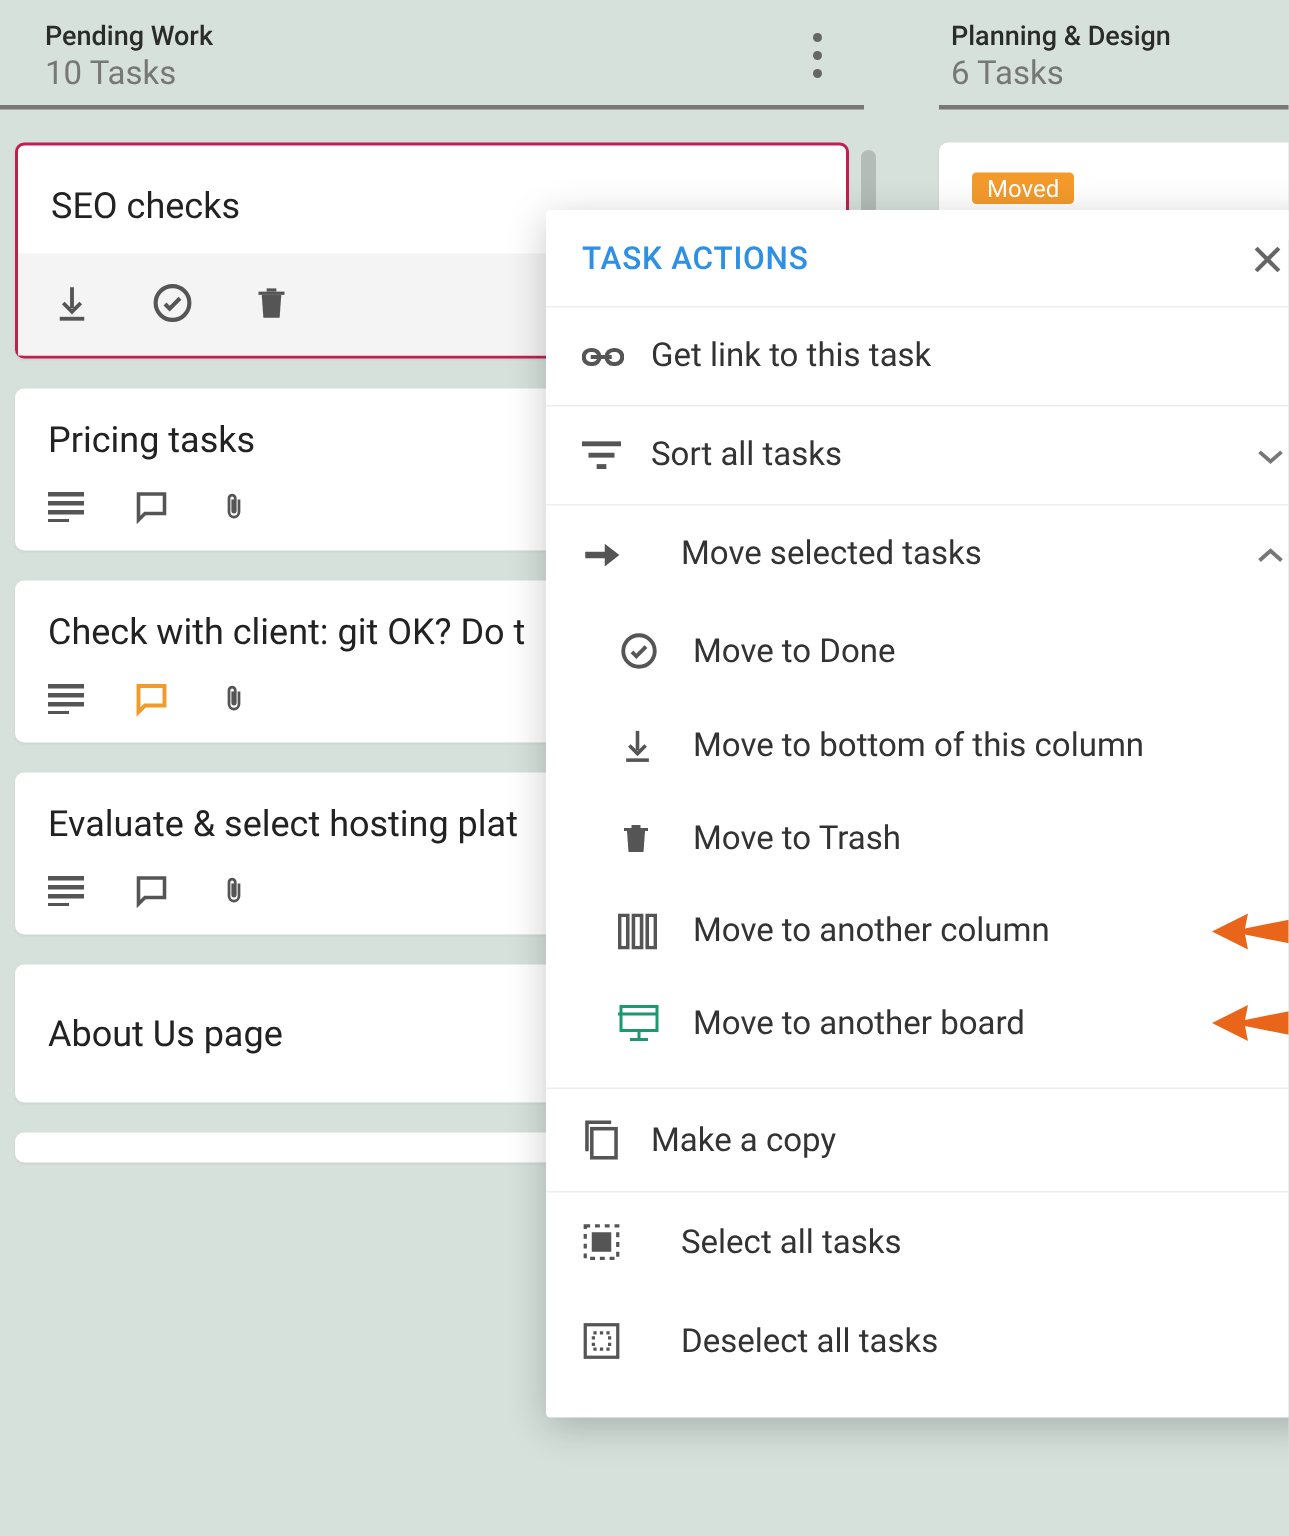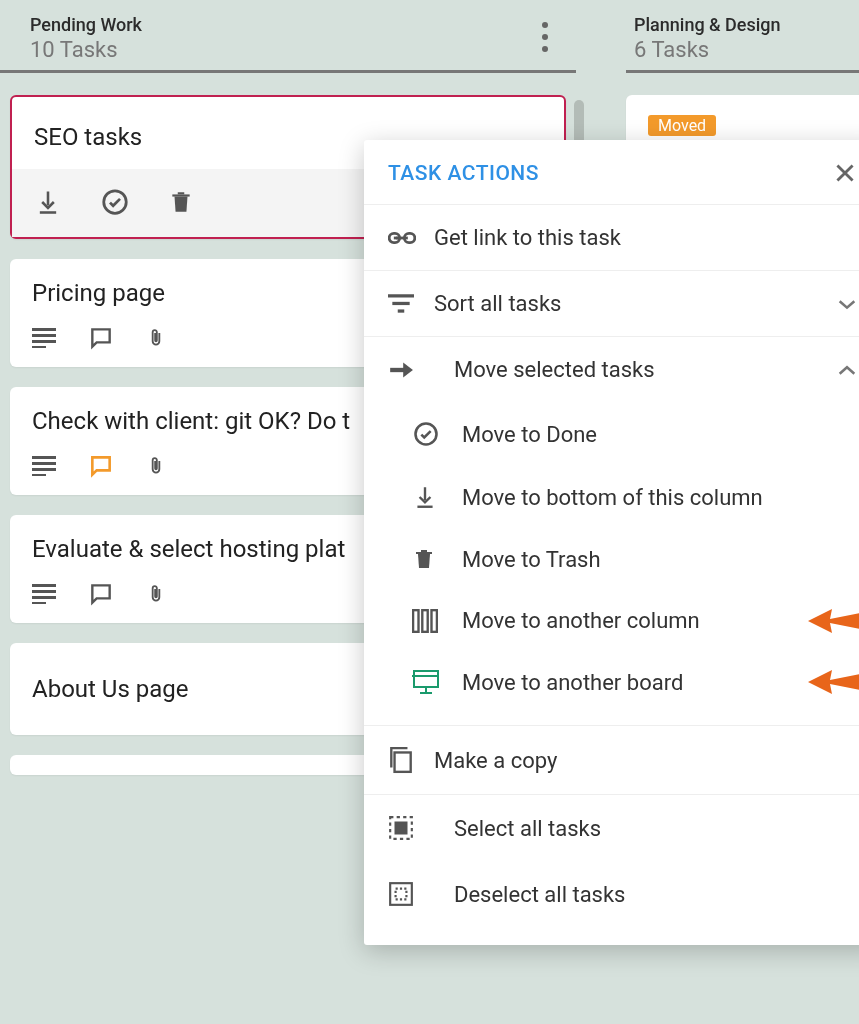--- a/index.html
+++ b/index.html
@@ -202,21 +202,21 @@
       <div class="col-title">Pending Work</div>
       <div class="col-sub">10 Tasks</div>
       <div class="col-menu">
         <span></span>
           <span></span>
           <span></span>
       </div>
     </div>
 
     <div class="card selected">
-      <div class="card-title">SEO tasks</div>
+      <div class="card-title">SEO checks</div>
       <div class="card-actions">
         <span class="icon">
           <svg width="28" height="28" viewBox="0 0 24 24" fill="none" stroke="currentColor" stroke-width="2.2">
               <path d="M12 3v12"></path>
               <path d="M7 12l5 5 5-5"></path>
               <path d="M5 21h14"></path>
             </svg>
         </span>
         <span class="icon">
           <svg width="30" height="30" viewBox="0 0 24 24" fill="none" stroke="currentColor" stroke-width="2.2">
@@ -228,21 +228,21 @@
           <svg width="26" height="28" viewBox="0 0 24 24" fill="currentColor">
               <path d="M6 7h12l-1 14H7L6 7z"></path>
               <path d="M4 5h16v2H4z"></path>
               <path d="M9 3h6v2H9z"></path>
             </svg>
         </span>
       </div>
     </div>
 
     <div class="card">
-      <div class="card-title">Pricing page</div>
+      <div class="card-title">Pricing tasks</div>
       <div class="card-meta">
         <span class="icon">
           <svg width="24" height="20" viewBox="0 0 24 20" fill="currentColor">
               <rect y="0" width="24" height="3"></rect>
               <rect y="6" width="24" height="3"></rect>
               <rect y="12" width="24" height="3"></rect>
               <rect y="18" width="14" height="3"></rect>
             </svg>
         </span>
         <span class="icon">

